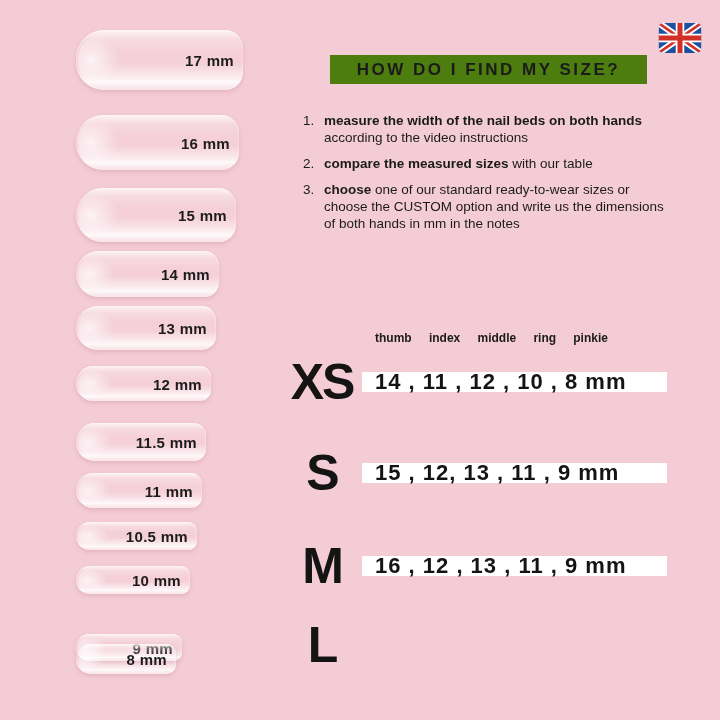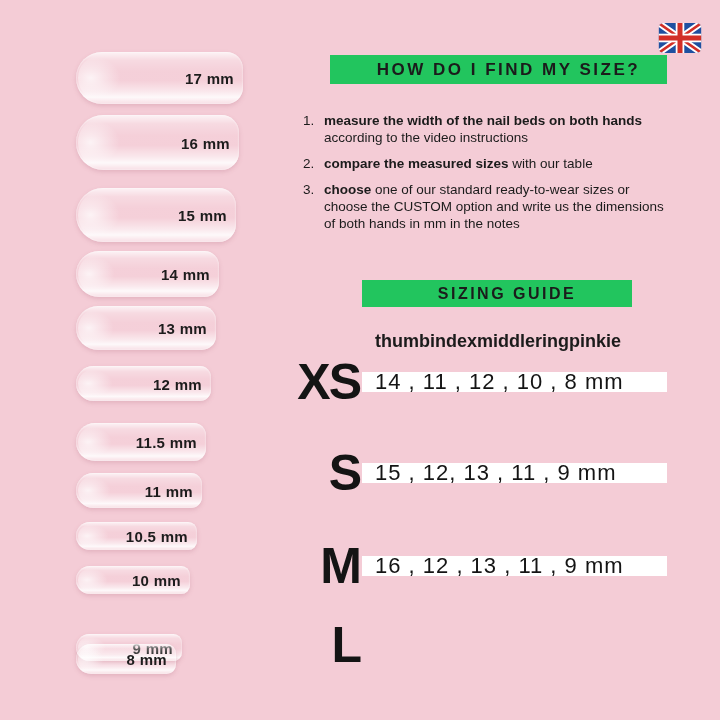--- a/index.html
+++ b/index.html
@@ -4,57 +4,57 @@
 <style>
   html,body { margin:0; padding:0; }
   #canvas {
     position:relative; width:720px; height:720px; overflow:hidden;
     background:#f4ccd6; color:#161616;
     font-family:"Liberation Sans", sans-serif;
   }
 
   
   .white-box {
-    position:absolute; background:#22c55e; display:flex;
+    position:absolute; background:#4d7c0f; display:flex;
     align-items:center; justify-content:center;
-    font-weight:bold; color:#1b1b1b;padding-left:20px;
+    font-weight:bold; color:#1b1b1b;
   }
   #title-box  { left:330px; top:55px;  width:317px; height:29px; font-size:17px; letter-spacing:2.5px; }
   #sizing-box { left:362px; top:280px; width:250px; height:27px; font-size:16px; letter-spacing:2.5px; }
 
   
   #instructions {
     position:absolute; left:303px; top:112px; width:372px;
     margin:0; padding:0; list-style:none;
     font-size:13.5px; line-height:17px; color:#1b1b1b;
   }
   #instructions li { display:flex; margin-bottom:9px; }
   #instructions .num { width:21px; flex:none; }
   #instructions .txt { flex:1; }
   .seg.bold { font-weight:bold; }
 
   
   #finger-headers {
     position:absolute; left:375px; top:331px; width:233px;
     display:flex; justify-content:space-between;
-    font-size:18px; font-weight:600; color:#1b1b1b;
+    font-size:12px; font-weight:600; color:#1b1b1b;
   }
 
   
   .size-row { position:absolute; left:0; width:720px; height:20px; }
   .size-letter {
     position:absolute; left:284px; width:76px; top:50%;
-    transform:translateY(-50%); text-align:right;
+    transform:translateY(-50%); text-align:center;
     font-size:50px; font-weight:bold; letter-spacing:-2px;
     line-height:1; color:#141414;
   }
   .values-strip {
     position:absolute; left:362px; top:0; width:305px; height:20px;
     background:#ffffff; box-sizing:border-box; padding-left:13px;
-    font-size:22px; font-weight:normal; line-height:19px;
+    font-size:22px; font-weight:bold; line-height:19px;
     letter-spacing:1px; white-space:nowrap; color:#141414;
   }
 
   
   .nail {
     position:absolute;
     background:linear-gradient(180deg,
       rgba(255,255,255,0.78) 0%,
       rgba(255,255,255,0.28) 16%,
       rgba(255,255,255,0.07) 38%,
@@ -78,21 +78,21 @@
   
   #flag { position:absolute; left:658px; top:23px; width:44px; height:30px; }
   #flag svg { display:block; width:100%; height:100%; }
 </style>
 </head>
 <body>
 
 <div id="canvas">
 
   <div id="nails">
-      <div class="nail" style="left: 76px; top: 52px; width: 167px; height: 52px; border-radius: 28px 17.9px 17.9px 28px;">
+      <div class="nail" style="left: 76px; top: 30px; width: 167px; height: 60px; border-radius: 28px 17.9px 17.9px 28px;">
         <span class="nail-label">17 mm</span>
       </div>
       <div class="nail" style="left: 76px; top: 115px; width: 163px; height: 55px; border-radius: 27.5px 17.6px 17.6px 27.5px; text-align: right;">
         <span class="nail-label">16 mm</span>
       </div>
       <div class="nail" style="left: 76px; top: 188px; width: 160px; height: 54px; border-radius: 27px 17.3px 17.3px 27px;">
         <span class="nail-label">15 mm</span>
       </div>
       <div class="nail" style="left: 76px; top: 251px; width: 143px; height: 46px; border-radius: 23px 14.7px 14.7px 23px;">
         <span class="nail-label">14 mm</span>
@@ -154,23 +154,20 @@
       <li class="instruction-item">
         <span class="num">2.</span>
         <span class="txt"><span class="seg bold">compare the measured sizes</span><span class="seg"> with our table</span></span>
       </li>
       <li class="instruction-item">
         <span class="num">3.</span>
         <span class="txt"><span class="seg bold">choose</span><span class="seg"> one of our standard ready-to-wear sizes or choose the CUSTOM option and write us the dimensions of both hands in mm in the notes</span></span>
       </li>
     </ol>
 
-  <div id="sizing-box" class="white-box">
-    <span>SIZING GUIDE</span>
-  </div>
 
   <div id="finger-headers">
       <span class="finger-header">thumb</span>
       <span class="finger-header">index</span>
       <span class="finger-header">middle</span>
       <span class="finger-header">ring</span>
       <span class="finger-header">pinkie</span>
     </div>
 
   <div id="size-rows">

